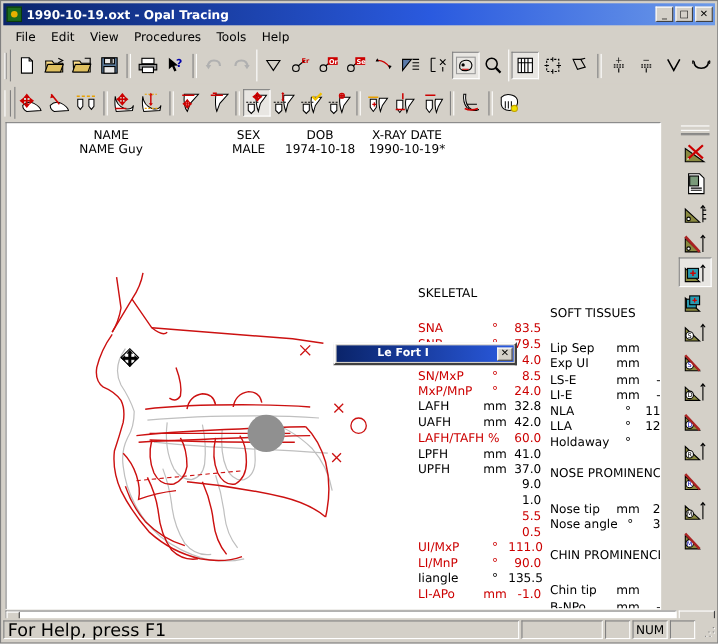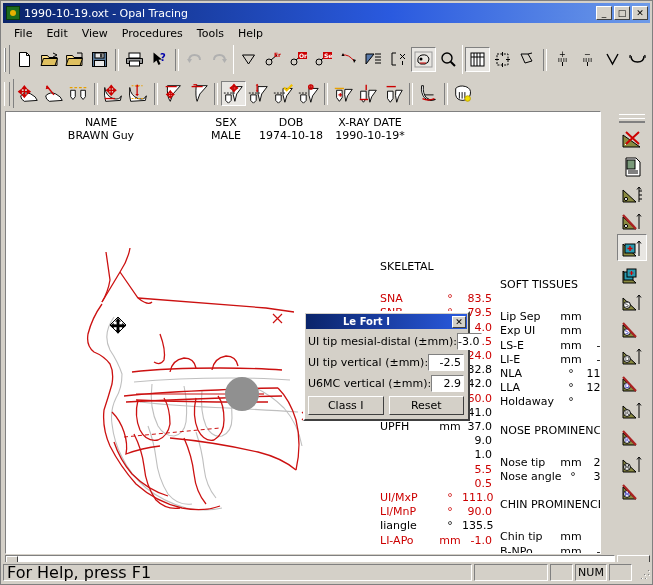--- a/index.html
+++ b/index.html
@@ -35,21 +35,21 @@
     border: 1px solid #0a3a0a;
     position: relative; flex: 0 0 auto;
     box-sizing: border-box;
   }
   .title-icon::after {
     content: ""; position: absolute; left: 3px; top: 3px;
     width: 6px; height: 6px; border-radius: 50%;
     background: #e8b000;
   }
   .title-text {
-    color: #ffffff; font-weight: normal; font-size: 11px;
+    color: #ffffff; font-weight: bold; font-size: 11px;
     flex: 1 1 auto; white-space: nowrap; overflow: hidden;
   }
   .title-buttons { display: flex; gap: 2px; }
   .tbtn {
     width: 16px; height: 14px;
     background: #d4d0c8;
     border: 1px solid;
     border-color: #ffffff #404040 #404040 #ffffff;
     position: relative;
     box-sizing: border-box;
@@ -644,21 +644,21 @@
           </svg>
       </div>
     </div>
   </div>
 
   <div class="client">
 
     <div class="patient-header">
       <div class="ph-col" style="left:40px;width:110px;">
         <span class="ph-lbl">NAME</span>
-        <span class="ph-lbl">BRAWN Guy</span>
+        <span class="ph-lbl">NAME Guy</span>
       </div>
       <div class="ph-col" style="left:190px;width:60px;">
         <span class="ph-lbl">SEX</span>
         <span class="ph-lbl">MALE</span>
       </div>
       <div class="ph-col" style="left:245px;width:80px;">
         <span class="ph-lbl">DOB</span>
         <span class="ph-lbl">1974-10-18</span>
       </div>
       <div class="ph-col" style="left:318px;width:92px;">
@@ -902,38 +902,20 @@
         </div>
 
     </div>
   </div>
 
   <div class="dialog">
     <div class="dlg-title">
       <span class="dlg-title-text">Le Fort I</span>
       <span class="dlg-close">✕</span>
     </div>
-    <div class="dlg-body">
-      <div class="dlg-field">
-        <span class="dlg-label">UI tip mesial-distal (±mm):</span>
-        <div class="dlg-input">-3.0</div>
-      </div>
-      <div class="dlg-field">
-        <span class="dlg-label">UI tip vertical (±mm):</span>
-        <div class="dlg-input">-2.5</div>
-      </div>
-      <div class="dlg-field">
-        <span class="dlg-label">U6MC vertical (±mm):</span>
-        <div class="dlg-input">2.9</div>
-      </div>
-      <div class="dlg-buttons">
-        <div class="dlg-btn">Class I</div>
-        <div class="dlg-btn">Reset</div>
-      </div>
-    </div>
   </div>
 
   <div class="right-toolbar">
     <div class="rt-grip"></div>
 
     <div class="rt-btn">
       <svg width="24" height="22" viewBox="0 0 24 22">
           <path d="M3 18 L3 6 L20 18 Z" fill="#8a8a40" stroke="#000"></path>
           <path d="M5 16 l6 -6" stroke="#fff"></path>
           <path d="M6 3 L19 15 M19 3 L6 15" stroke="#cc0000" stroke-width="2"></path>

